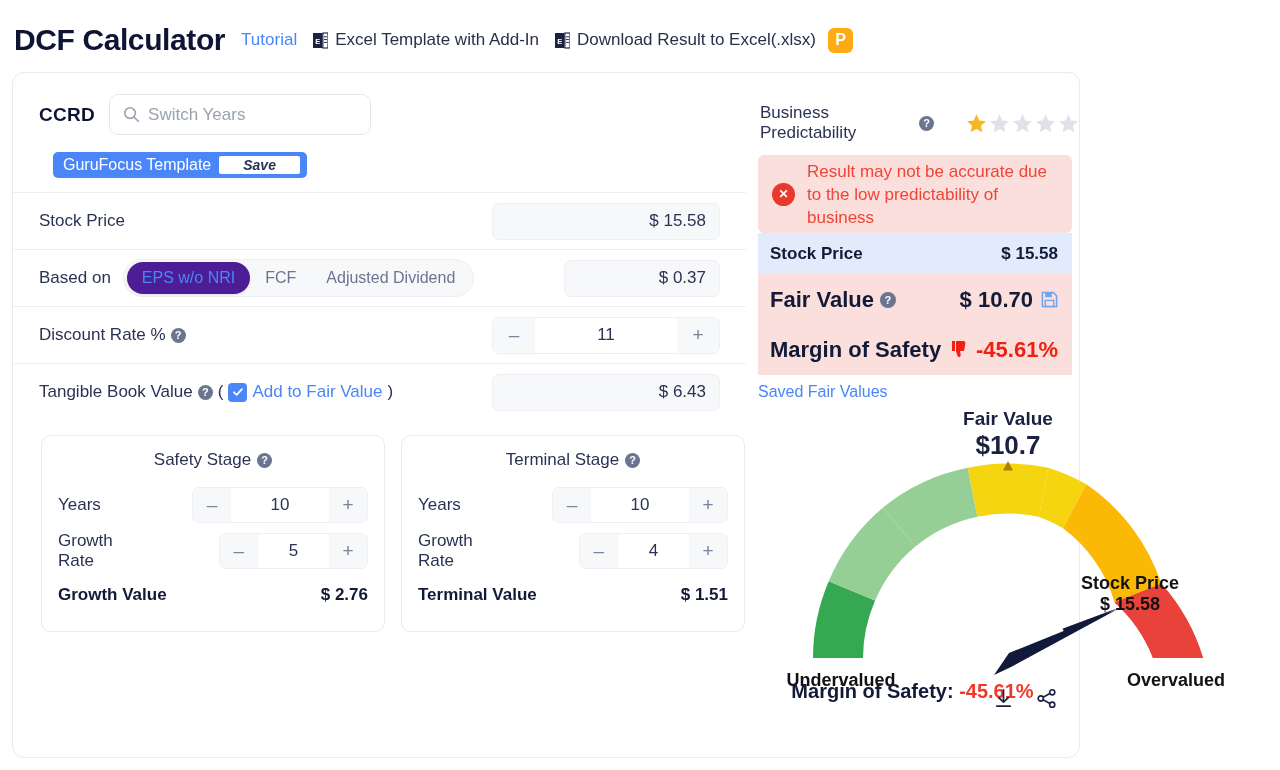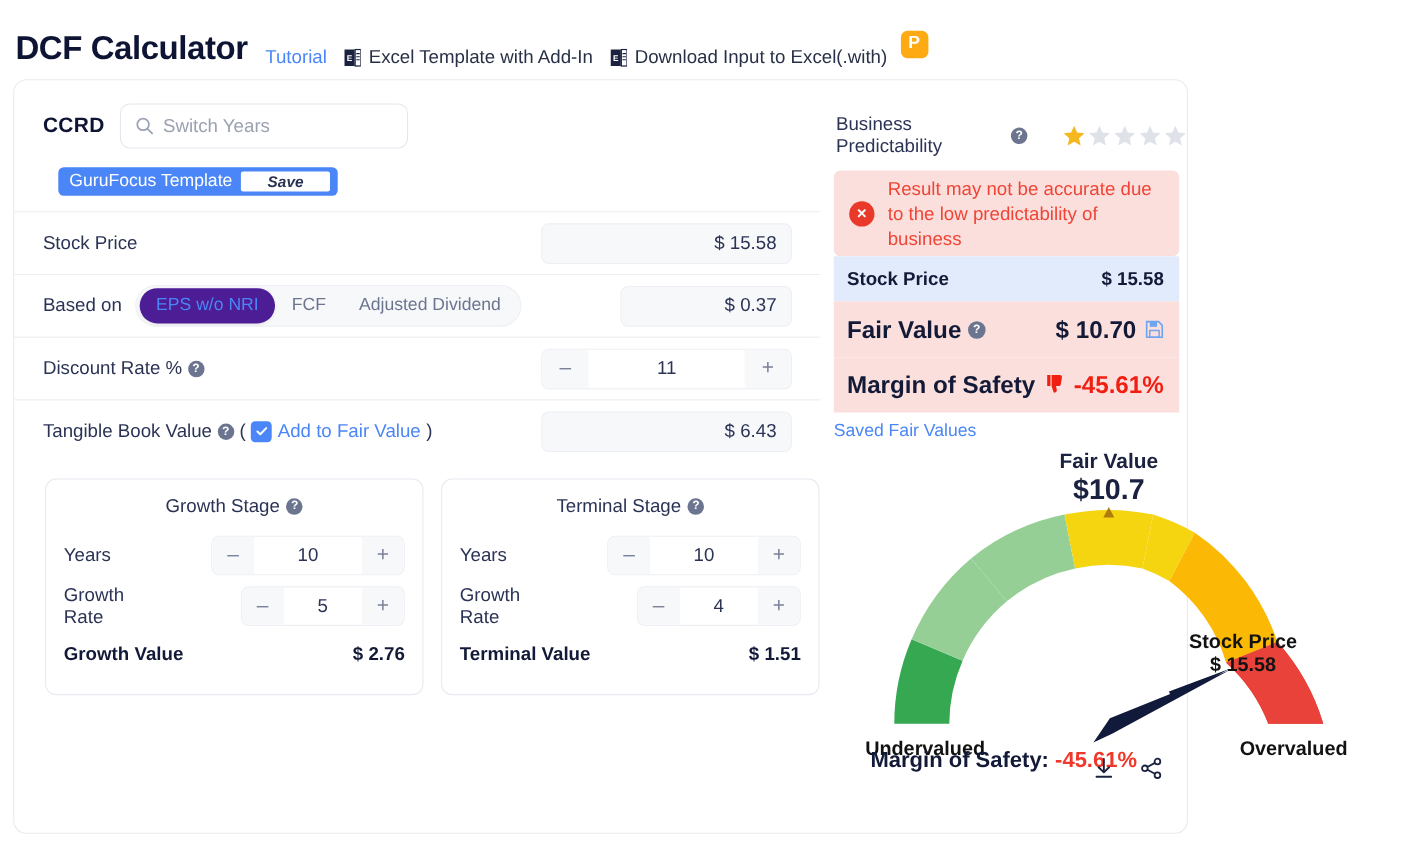--- a/index.html
+++ b/index.html
@@ -6,21 +6,21 @@
   html, body {
     width: 1280px; height: 770px;
     background: #ffffff;
     font-family: "Liberation Sans", sans-serif;
     color: #1b2240;
     overflow: hidden;
   }
 
   
   #header {
-    display: flex; align-items: flex-end;
+    display: flex; align-items: center;
     padding: 18px 0 0 14px;
     height: 62px;
   }
   #page-title {
     font-size: 30px; font-weight: bold; letter-spacing: -0.4px;
     color: #0e1433;
   }
   .hdr-link {
     font-size: 17px; color: #4a86f7; margin-left: 16px; cursor: pointer;
   }
@@ -250,21 +250,21 @@
 
   <div class="hdr-item">
     <svg class="xls-icon" viewBox="0 0 16 18">
       <rect x="0" y="1" width="10" height="16" fill="#1b2240"></rect>
       <text x="5" y="12.5" font-size="8" font-weight="bold" fill="#ffffff" text-anchor="middle" font-family="Liberation Sans, sans-serif">E</text>
       <rect x="10.5" y="1" width="5.5" height="16" fill="#ffffff" stroke="#1b2240" stroke-width="1.2"></rect>
       <line x1="11.6" y1="5" x2="15" y2="5" stroke="#1b2240" stroke-width="1"></line>
       <line x1="11.6" y1="8" x2="15" y2="8" stroke="#1b2240" stroke-width="1"></line>
       <line x1="11.6" y1="11" x2="15" y2="11" stroke="#1b2240" stroke-width="1"></line>
     </svg>
-    <span>Download Input to Excel(.with)</span>
+    <span>Download Result to Excel(.xlsx)</span>
   </div>
 
   <div id="pro-badge">P</div>
 </div>
 
 <div id="main-card">
 
   <div id="left-col">
 
     <div id="ticker-row">
@@ -329,21 +329,21 @@
         <span class="paren">)</span>
       </div>
       <div class="spacer"></div>
       <div class="value-box">$ 6.43</div>
     </div>
 
     <div id="stages">
 
       <div class="stage-card">
         <div class="stage-title">
-          <span>Growth Stage</span>
+          <span>Safety Stage</span>
           <span class="help-icon">?</span>
         </div>
         <div class="stage-row">
           <span class="lbl">Years</span>
           <div class="spacer"></div>
           <div class="stepper sm">
             <div class="btn">–</div>
             <div class="val">10</div>
             <div class="btn">+</div>
           </div>

